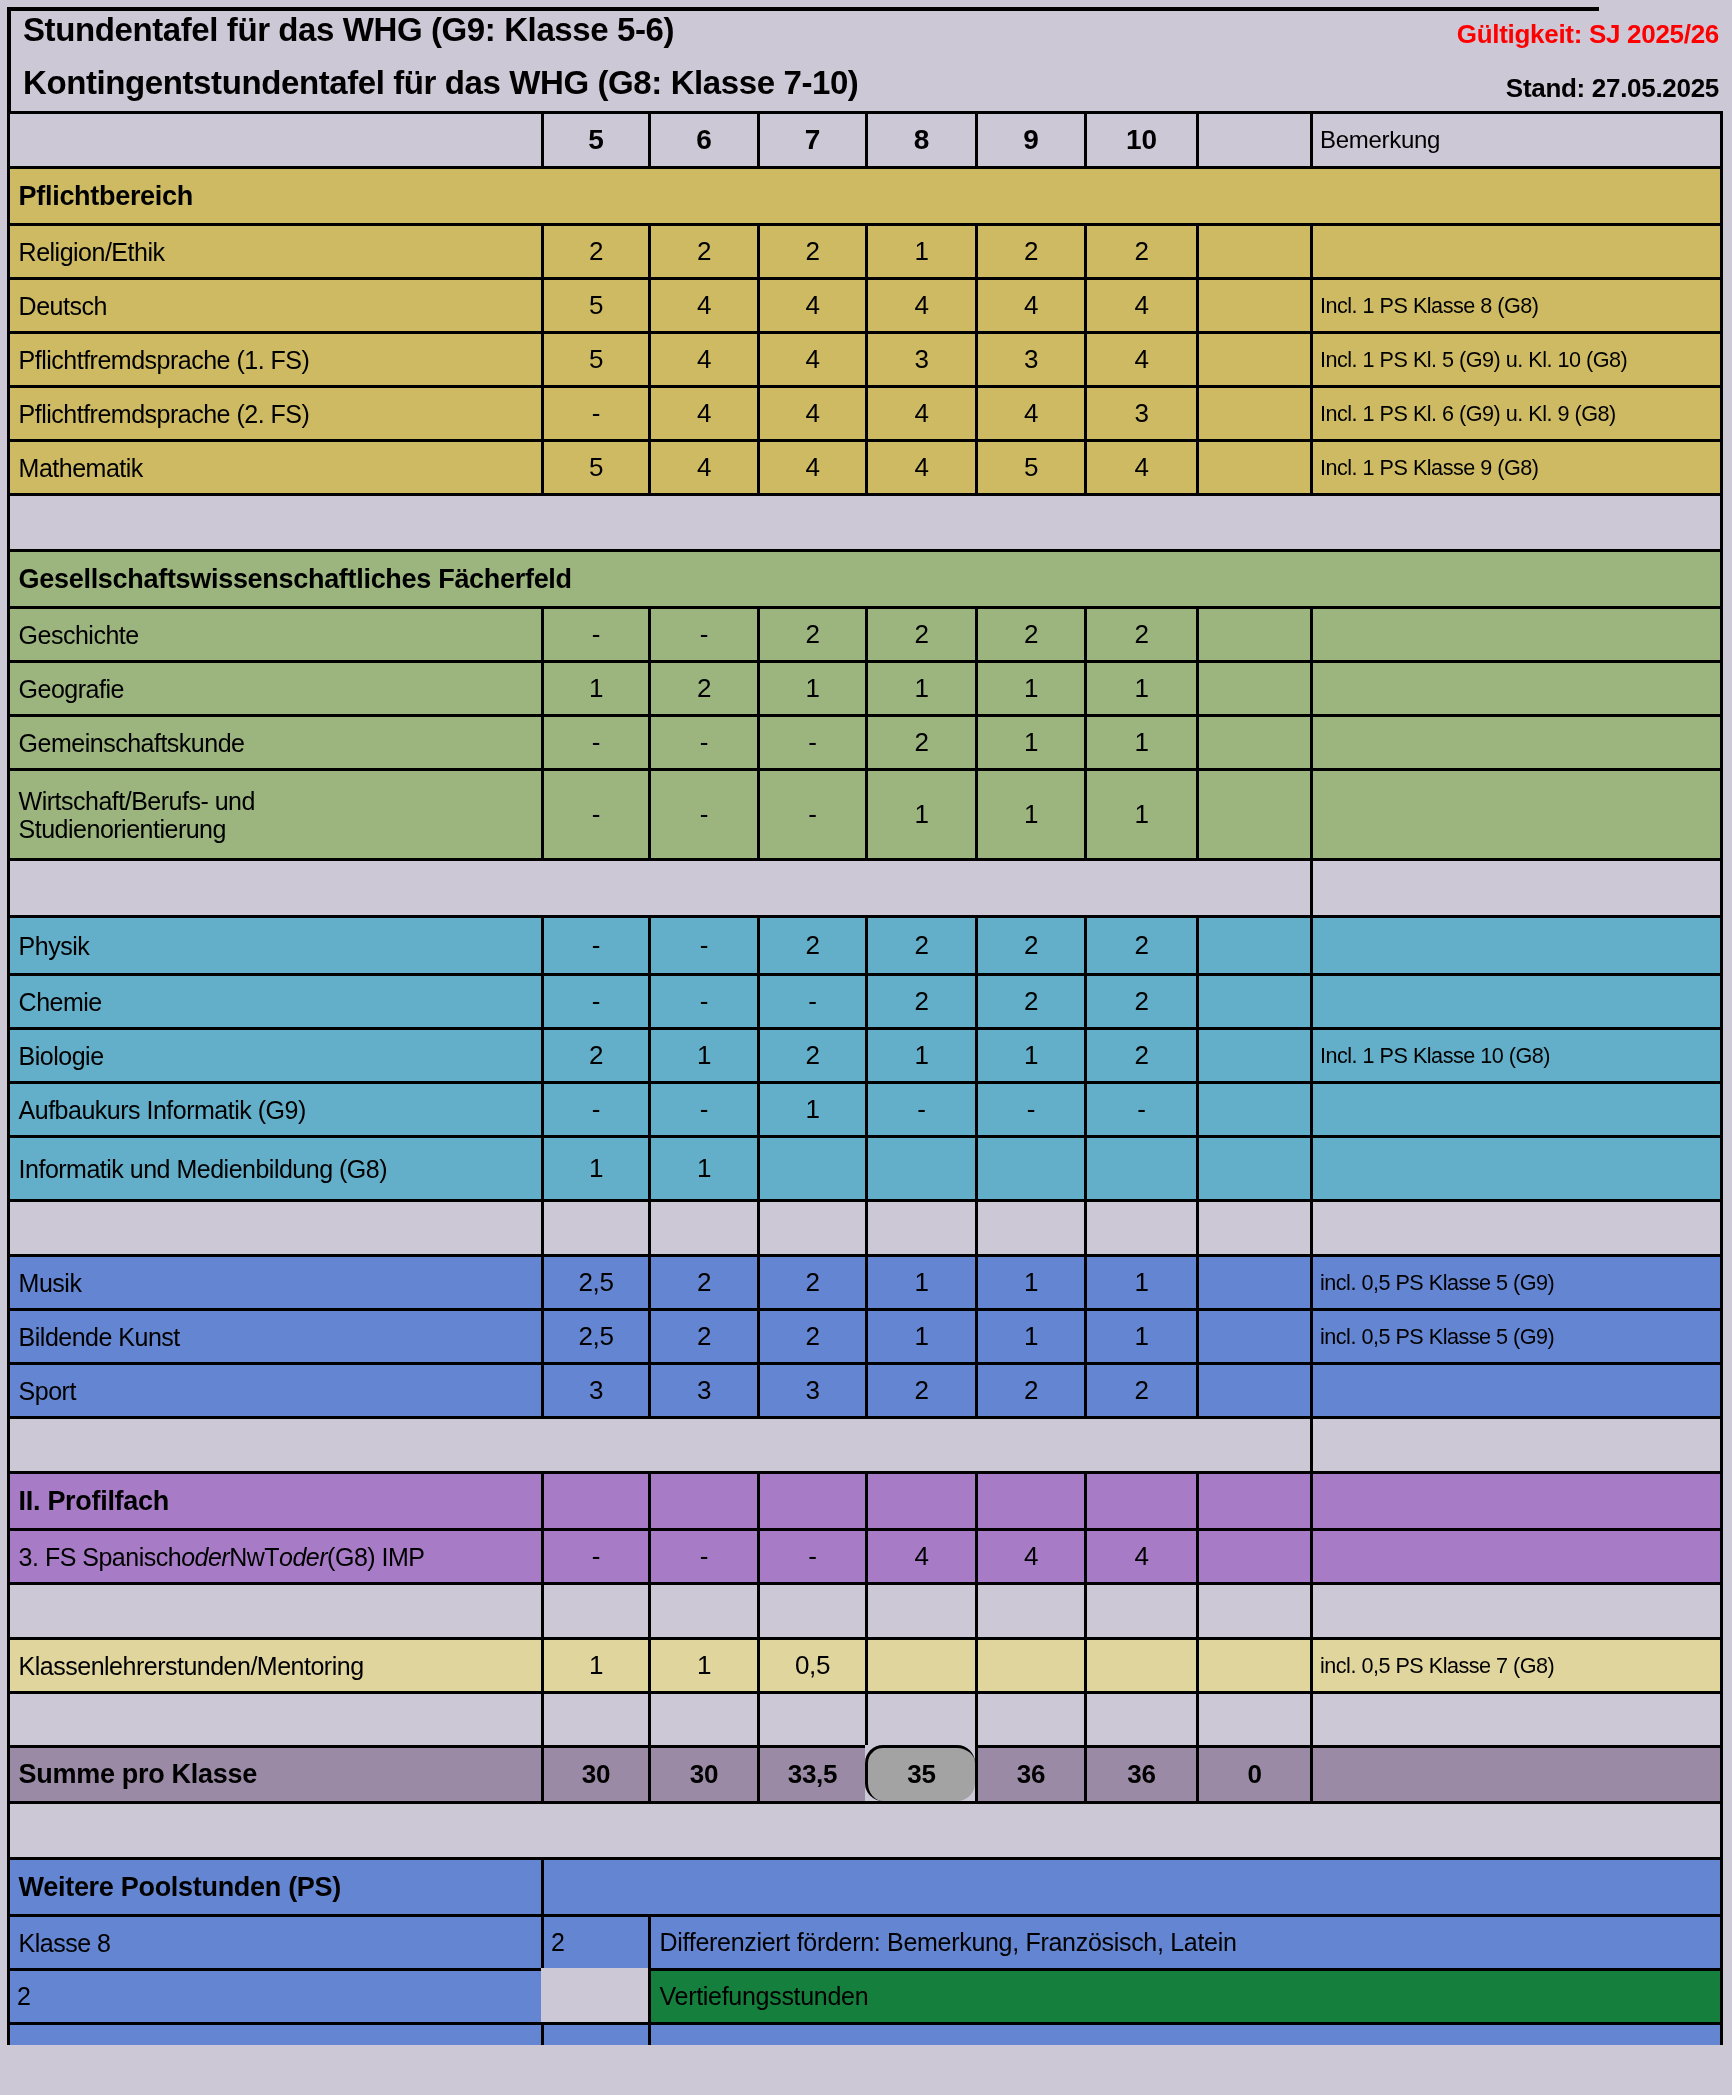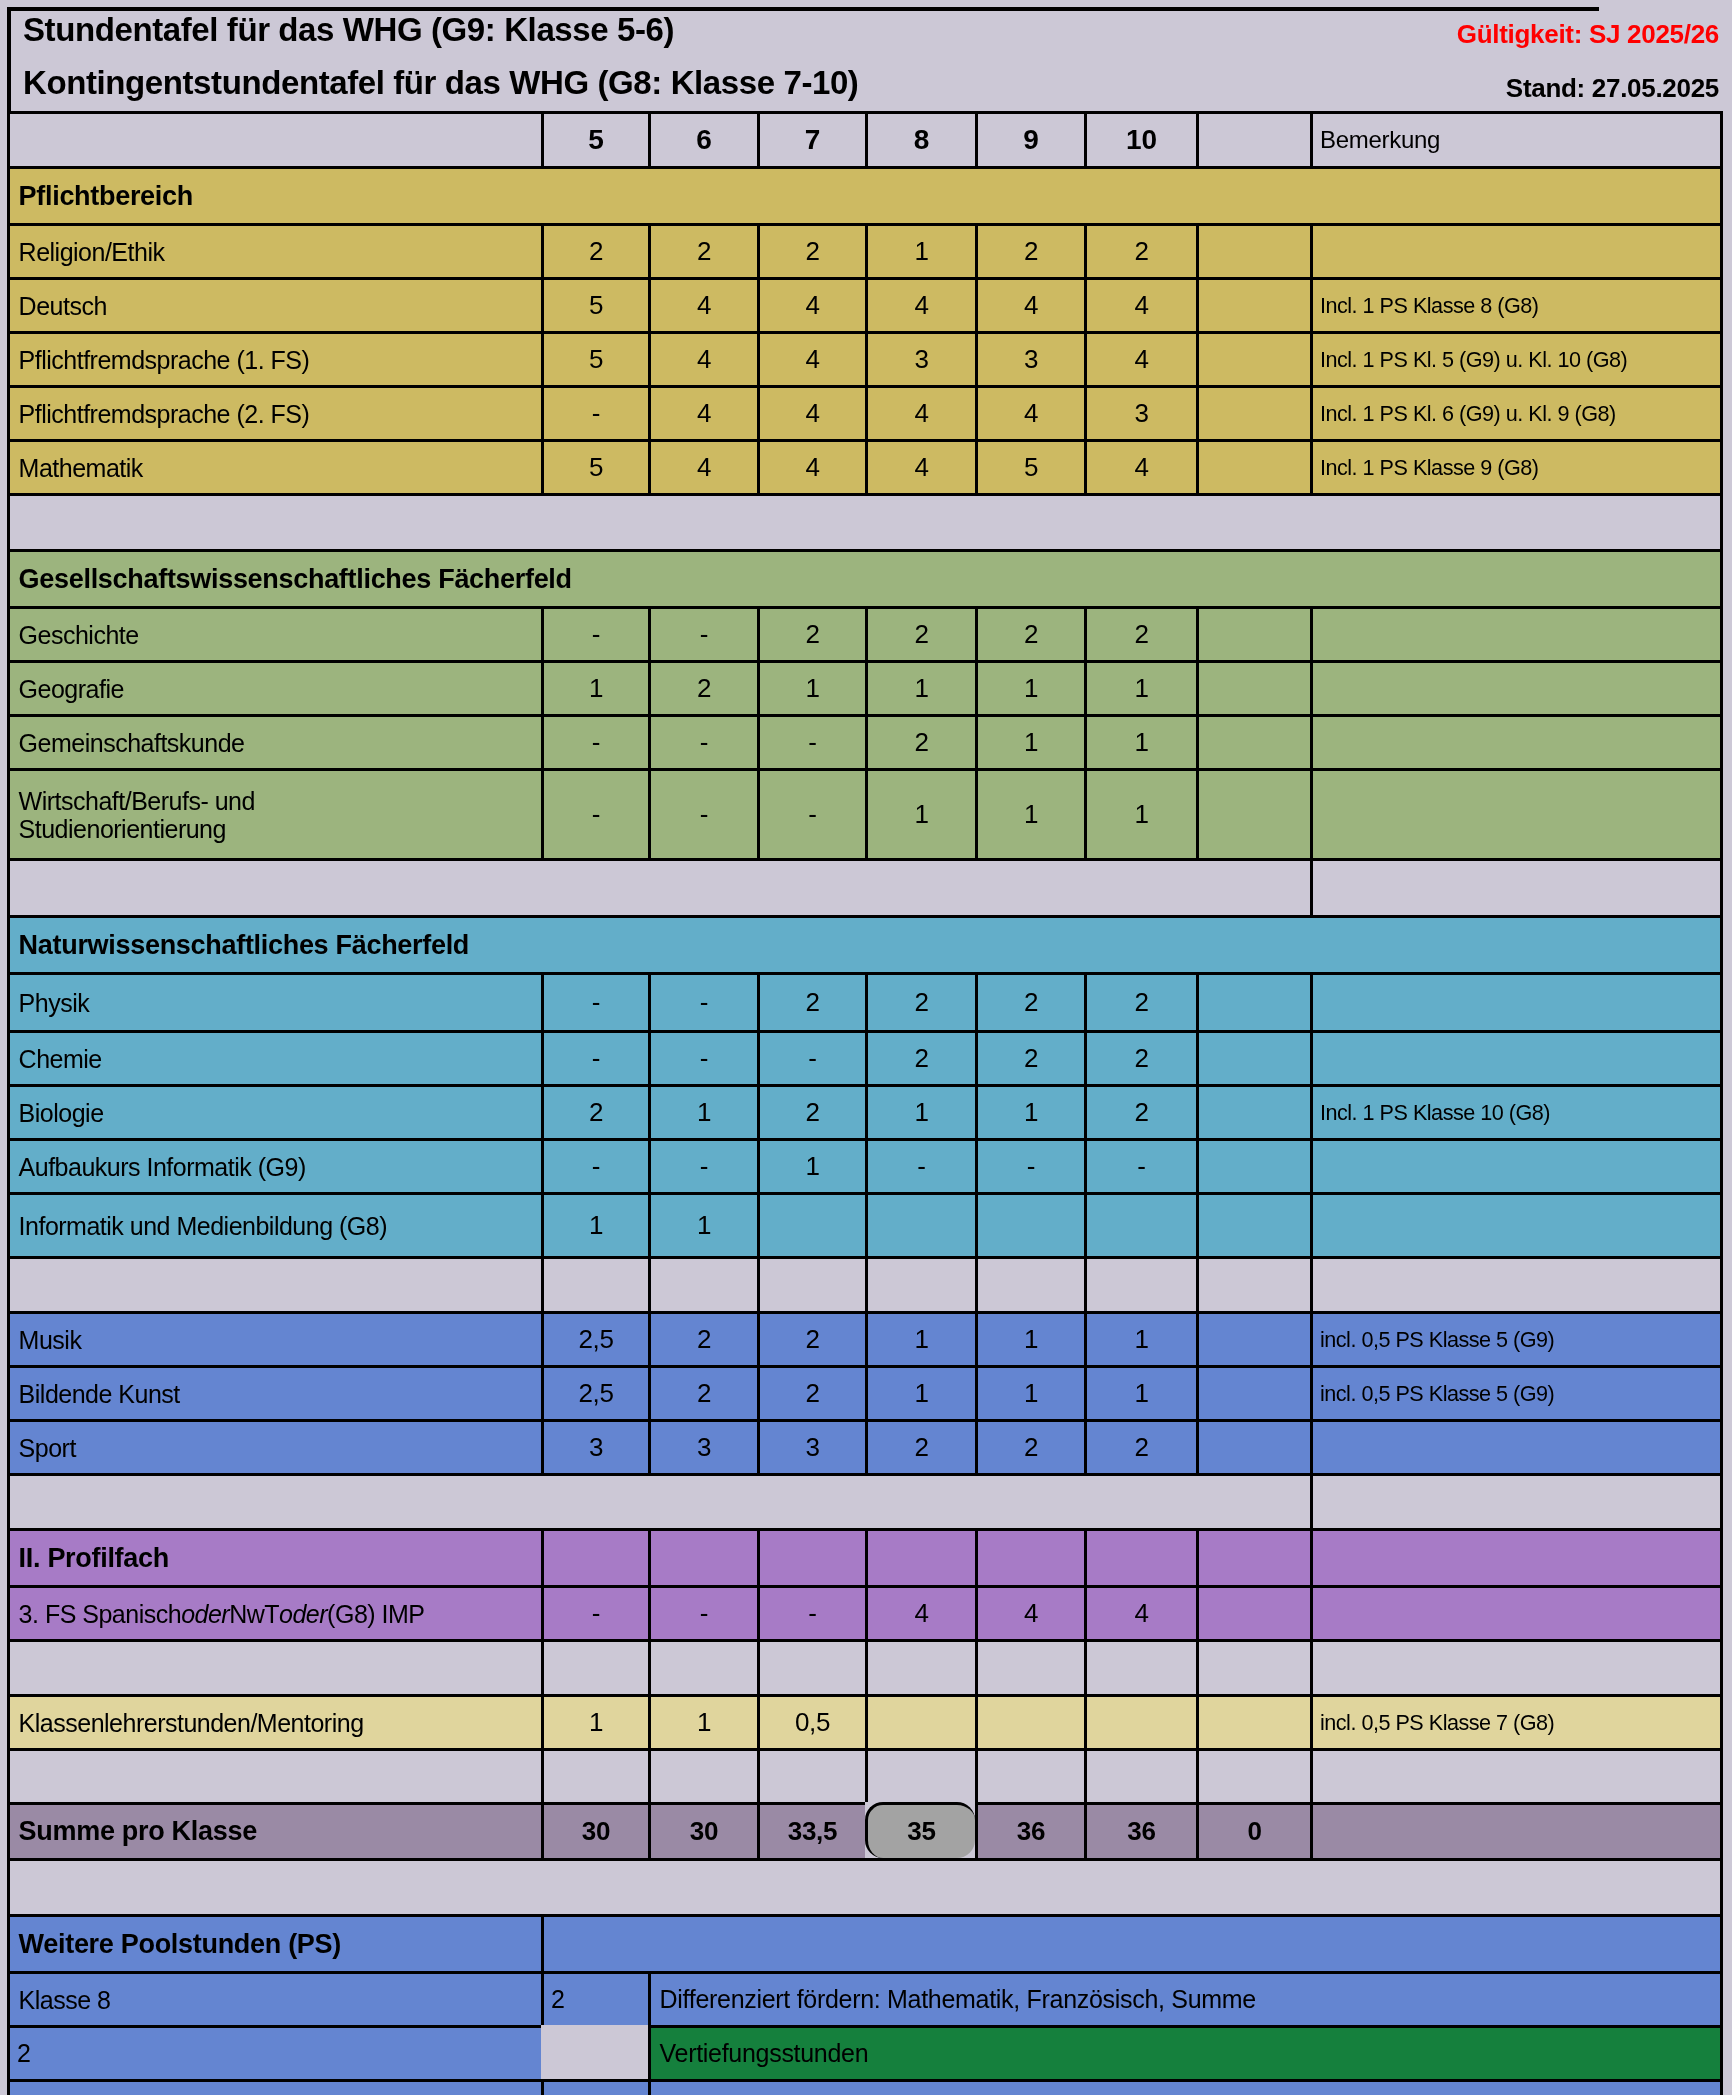--- a/index.html
+++ b/index.html
@@ -158,23 +158,20 @@
       <div class="c v val" style="background: rgb(156, 180, 126);">1</div>
       <div class="c v val" style="background: rgb(156, 180, 126);">1</div>
       <div class="c v val" style="background: rgb(156, 180, 126);">1</div>
       <div class="c v val" style="background: rgb(156, 180, 126);"></div>
       <div class="c v er rem" style="background: rgb(156, 180, 126);"></div>
     </div>
     <div class="row" style="height: 57px;">
       <div class="c v" style="grid-column: 1 / 9;"></div>
       <div class="c v er" style="grid-column: 9 / -1;"></div>
     </div>
-    <div class="row" style="height: 57px;">
-      <div class="c v er sect" style="background: rgb(99, 174, 201); grid-column: 1 / -1;">Naturwissenschaftliches Fächerfeld</div>
-    </div>
     <div class="row" style="height: 58px;">
       <div class="c v lbl" style="background: rgb(99, 174, 201);">Physik</div>
       <div class="c v val" style="background: rgb(99, 174, 201);">-</div>
       <div class="c v val" style="background: rgb(99, 174, 201);">-</div>
       <div class="c v val" style="background: rgb(99, 174, 201);">2</div>
       <div class="c v val" style="background: rgb(99, 174, 201);">2</div>
       <div class="c v val" style="background: rgb(99, 174, 201);">2</div>
       <div class="c v val" style="background: rgb(99, 174, 201);">2</div>
       <div class="c v val" style="background: rgb(99, 174, 201);"></div>
       <div class="c v er rem" style="background: rgb(99, 174, 201);"></div>
@@ -340,21 +337,21 @@
     <div class="row" style="height: 56px;">
       <div class="c v er" style="grid-column: 1 / -1;"></div>
     </div>
     <div class="row" style="height: 57px;">
       <div class="c v sect" style="background: rgb(100, 133, 209);">Weitere Poolstunden (PS)</div>
       <div class="c v er" style="background: rgb(100, 133, 209); grid-column: 2 / -1;"></div>
     </div>
     <div class="row" style="height: 54px;">
       <div class="c v lbl" style="background: rgb(100, 133, 209);">Klasse 8</div>
       <div class="c v cnt" style="background: rgb(100, 133, 209);">2</div>
-      <div class="c v er ptxt" style="background: rgb(100, 133, 209); grid-column: 3 / -1;">Differenziert fördern: Mathematik, Französisch, Summe</div>
+      <div class="c v er ptxt" style="background: rgb(100, 133, 209); grid-column: 3 / -1;">Differenziert fördern: Bemerkung, Französisch, Latein</div>
     </div>
     <div class="row" style="height: 54px;">
       <div class="c v cnt" style="background: rgb(100, 133, 209);">2</div>
       <div class="c v er ptxt" style="background: #15803d; grid-column: 3 / -1;">Vertiefungsstunden</div>
     </div>
     <div class="row" style="height: 23px;">
       <div class="c v lbl" style="background: rgb(100, 133, 209);"></div>
       <div class="c v cnt" style="background: rgb(100, 133, 209);"></div>
       <div class="c v er ptxt" style="background: rgb(100, 133, 209); grid-column: 3 / -1;"></div>
     </div>

